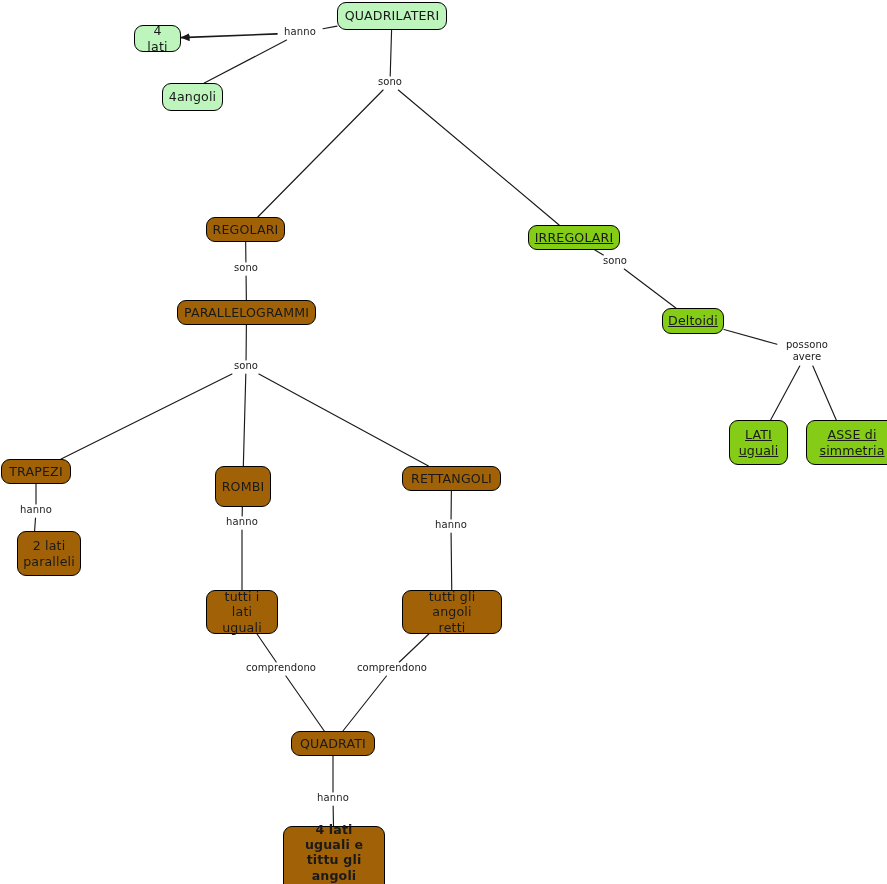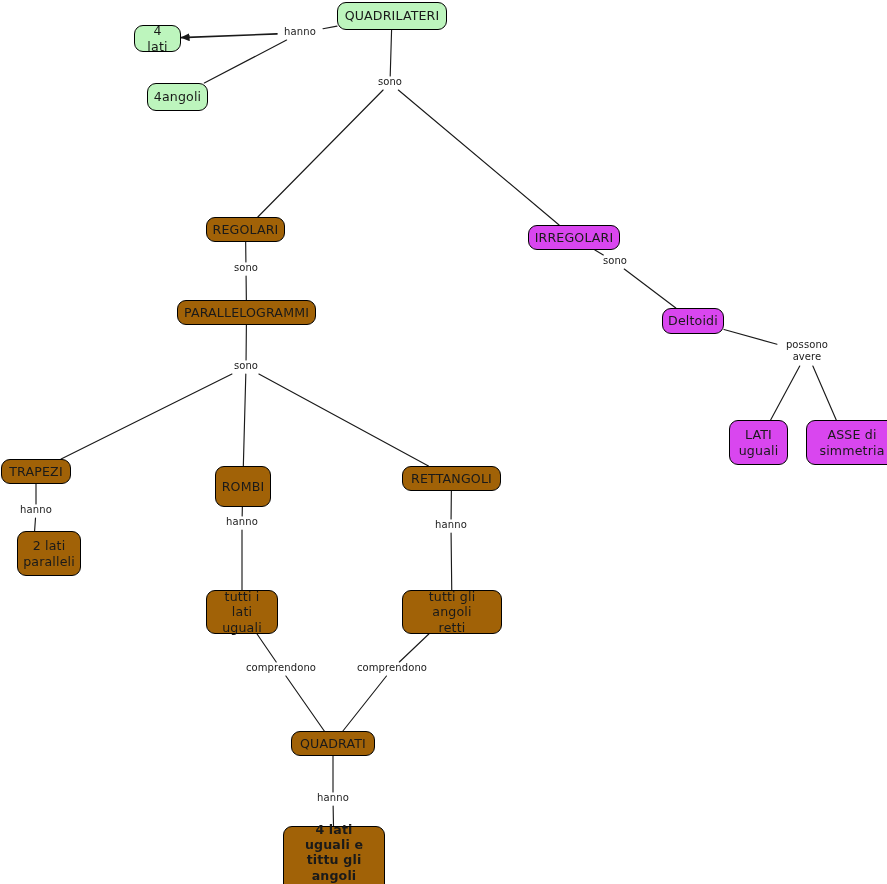--- a/index.html
+++ b/index.html
@@ -42,21 +42,22 @@
     white-space: pre-line;
     padding: 1px 10px;
   }
   .node.green {
     background: #bdf5bd;
   }
   .node.yellow {
     background: #a16207;
   }
   .node.orange {
-    background: #d946ef;
+    background: #84cc16;
+    text-decoration: underline;
   }
   .link-label {
     position: absolute;
     font-size: 10px;
     line-height: 1.18;
     color: #1a1a1a;
     text-align: center;
     white-space: pre-line;
     background: transparent;
     letter-spacing: 0.1px;
@@ -102,21 +103,21 @@
         <line x1="428.84" y1="634.00" x2="399.37" y2="662.00"></line>
         <line x1="386.46" y1="676.00" x2="342.90" y2="731.00"></line>
         <line x1="333.00" y1="756.00" x2="333.00" y2="792.00"></line>
         <line x1="333.13" y1="806.00" x2="333.49" y2="826.00"></line>
       </g>
   </svg>
 
   <div id="nodes-layer">
       <div class="node green" style="left: 337px; top: 2px; width: 110px; height: 28px;">QUADRILATERI</div>
       <div class="node green" style="left: 134px; top: 25px; width: 47px; height: 27px;">4 lati</div>
-      <div class="node green" style="left: 147px; top: 83px; width: 61px; height: 28px; text-align: right;">4angoli</div>
+      <div class="node green" style="left: 162px; top: 83px; width: 61px; height: 28px; text-align: right;">4angoli</div>
       <div class="node yellow" style="left: 206px; top: 217px; width: 79px; height: 25px;">REGOLARI</div>
       <div class="node orange" style="left: 528px; top: 225px; width: 92px; height: 25px;">IRREGOLARI</div>
       <div class="node yellow" style="left: 177px; top: 300px; width: 139px; height: 25px;">PARALLELOGRAMMI</div>
       <div class="node orange" style="left: 662px; top: 308px; width: 62px; height: 26px;">Deltoidi</div>
       <div class="node orange" style="left: 729px; top: 420px; width: 59px; height: 45px;">LATI
 uguali</div>
       <div class="node orange" style="left: 806px; top: 420px; width: 92px; height: 45px;">ASSE di
 simmetria</div>
       <div class="node yellow" style="left: 1px; top: 459px; width: 70px; height: 25px; text-align: center;">TRAPEZI</div>
       <div class="node yellow" style="left: 215px; top: 466px; width: 56px; height: 41px;">ROMBI</div>

